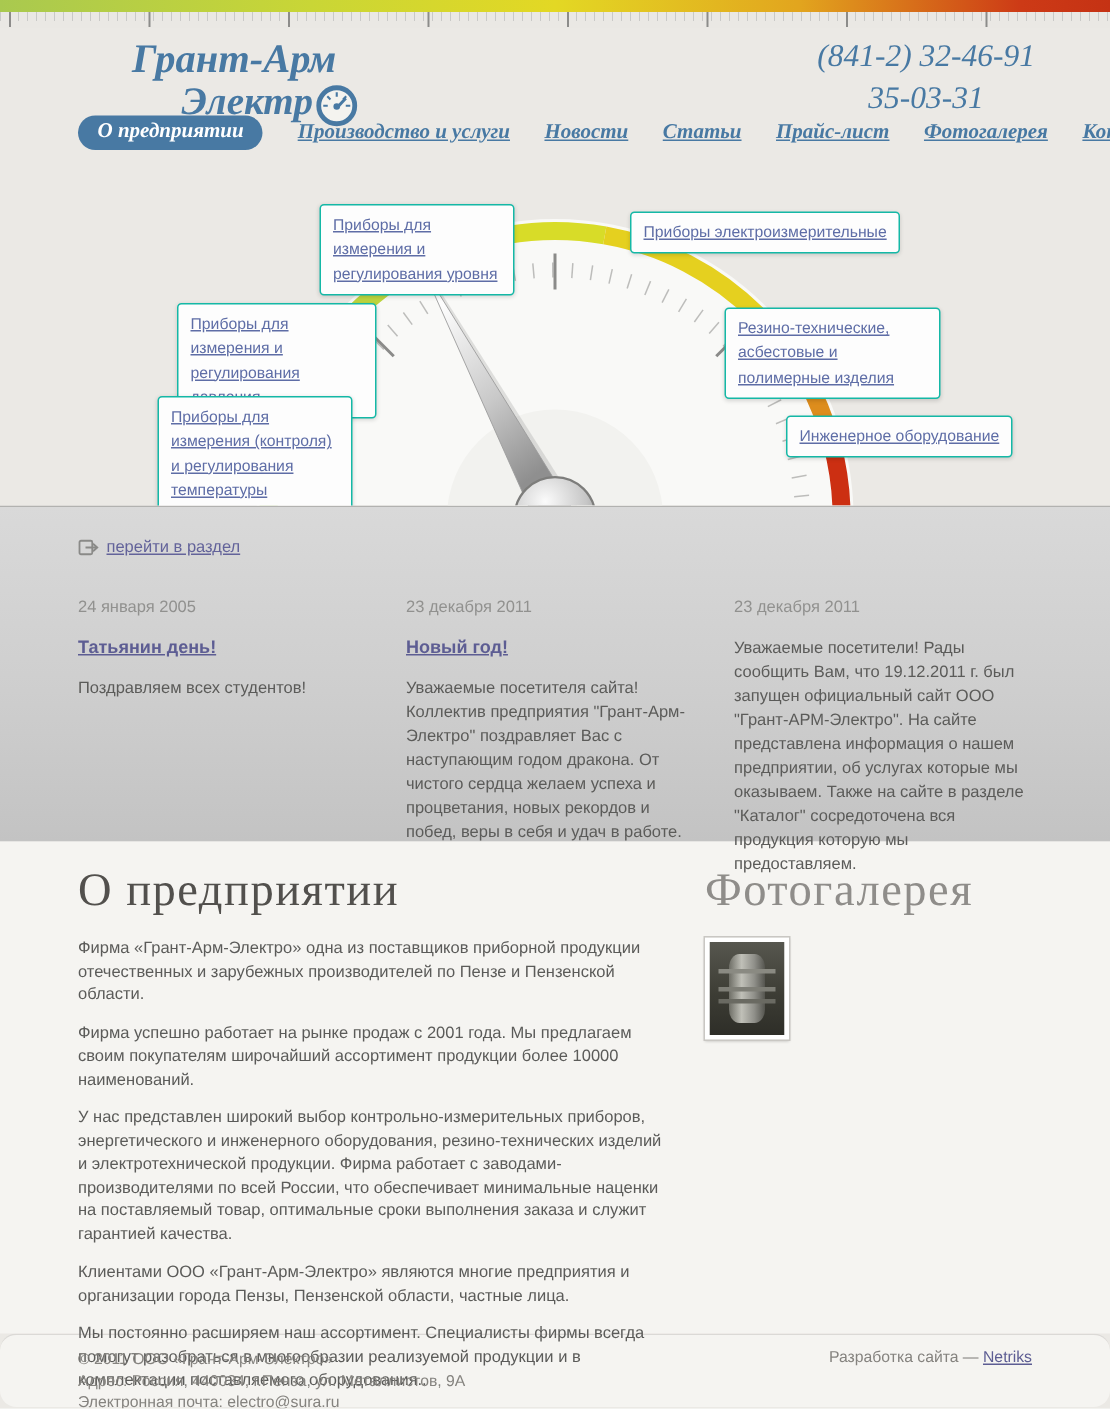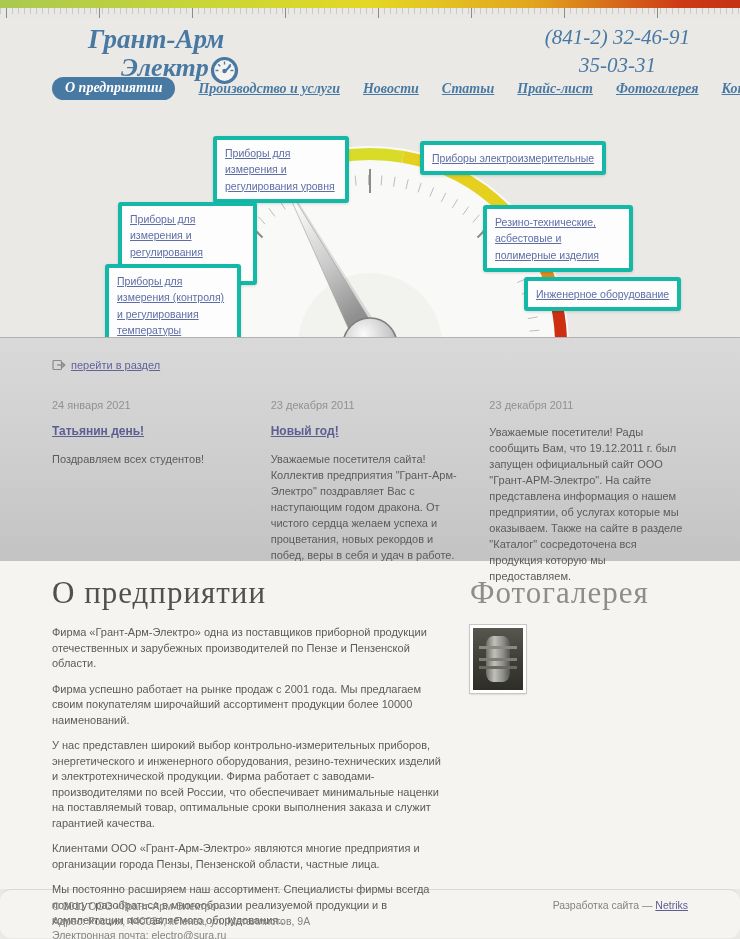--- a/index.html
+++ b/index.html
@@ -23,21 +23,21 @@
   .logo .l2{font-size:26px;margin-left:33px;display:flex;align-items:center;}
   .logo-gauge{margin-left:1px;position:relative;top:2px;}
   .phones{position:absolute;right:50px;top:4px;text-align:center;font-family:"Liberation Serif","DejaVu Serif",serif;font-style:italic;color:#4879a3;font-size:21px;line-height:1.35;}
   .nav{position:absolute;left:52px;right:40px;top:58px;display:flex;align-items:center;gap:23px;font-family:"Liberation Serif","DejaVu Serif",serif;font-style:italic;font-weight:bold;font-size:14px;}
   .nav a{color:#4879a3;text-decoration:underline;cursor:pointer;white-space:nowrap;}
   .nav .active{background:#4879a3;color:#fff;text-decoration:none;padding:3px 13px 4px;border-radius:13px;}
 
   
   .gauge-section{position:relative;height:227px;background:#ebe9e5;overflow:hidden;}
   .gauge-svg{position:absolute;left:0;top:0;}
-  .chip{position:absolute;z-index:2;background:#fdfdfd;border:4px solid #14b8a6;border-radius:3px;padding:5px 8px;box-shadow:0 1px 3px rgba(0,0,0,.15);font-size:10.5px;line-height:1.55;}
+  .chip{position:absolute;z-index:2;background:#fdfdfd;border:1px solid #14b8a6;border-radius:3px;padding:5px 8px;box-shadow:0 1px 3px rgba(0,0,0,.15);font-size:10.5px;line-height:1.55;}
   .chip a{color:#5e6da6;text-decoration:underline;cursor:pointer;}
   .chip.nowrap{white-space:nowrap;}
 
   
   .news{height:224px;background:linear-gradient(180deg,#d9d9d9 0%,#cecece 55%,#c3c3c3 100%);border-top:1px solid #b2b2b0;padding:0 52px;box-sizing:border-box;}
   .news-head{display:flex;align-items:center;gap:12px;padding-top:17px;}
   .news-title{font-family:"Liberation Serif","DejaVu Serif",serif;font-size:31px;color:#4e4e4c;letter-spacing:1px;}
   .goto{display:flex;align-items:flex-start;gap:5px;font-size:11px;position:relative;top:4px;}
   .goto a{color:#63639a;text-decoration:underline;cursor:pointer;}
   .news-cols{display:flex;gap:20px;margin-top:32px;}
@@ -233,21 +233,21 @@
         <svg width="14" height="12" viewBox="0 0 14 12">
           <rect x="1" y="1.5" width="8.5" height="9" rx="1" fill="none" stroke="#8a8a88" stroke-width="1.2"></rect>
           <line x1="5" y1="6" x2="12.5" y2="6" stroke="#8a8a88" stroke-width="1.3"></line>
           <polyline points="10,3.5 12.8,6 10,8.5" fill="none" stroke="#8a8a88" stroke-width="1.3"></polyline>
         </svg>
         <a>перейти в раздел</a>
       </div>
     </div>
     <div class="news-cols">
       <div class="news-col">
-        <p class="news-date">24 января 2021</p>
+        <p class="news-date">24 января 2005</p>
         <p class="news-item-title"><a>Татьянин день!</a></p>
         <p class="news-text">Поздравляем всех студентов!</p>
       </div>
       <div class="news-col">
         <p class="news-date">23 декабря 2011</p>
         <p class="news-item-title"><a>Новый год!</a></p>
         <p class="news-text">Уважаемые посетителя сайта! Коллектив предприятия "Грант-Арм-Электро" поздравляет Вас с наступающим годом дракона. От чистого сердца желаем успеха и процветания, новых рекордов и побед, веры в себя и удач в работе.</p>
       </div>
       <div class="news-col">
         <p class="news-date">23 декабря 2011</p>

